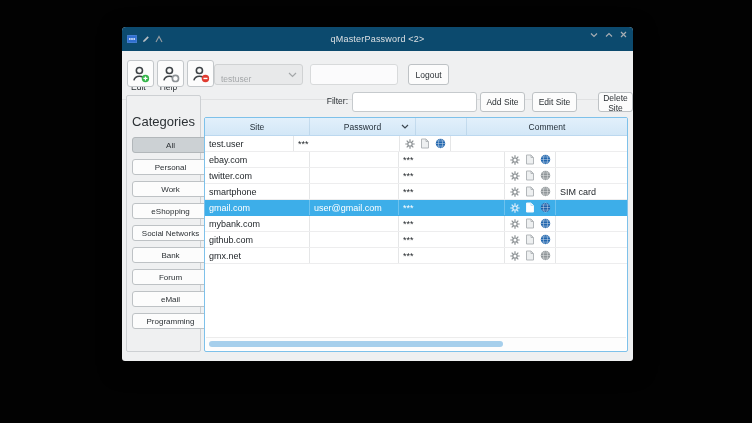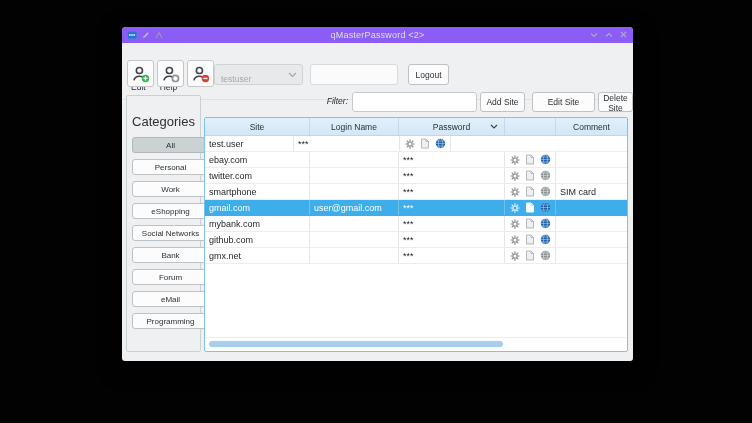--- a/index.html
+++ b/index.html
@@ -4,21 +4,21 @@
 <style>
   * { box-sizing: border-box; margin: 0; padding: 0; }
   html,body { width:752px; height:423px; overflow:hidden; }
   body { background:#020202; font-family:"Liberation Sans", sans-serif; }
 
   .window { position:absolute; left:122px; top:27px; width:511px; height:334px;
             background:#eff0f1; border-radius:4px 4px 3px 3px;
             box-shadow:0 6px 22px rgba(0,0,0,.65); }
 
   
-  .titlebar { position:absolute; left:0; top:0; right:0; height:16px; background:#8b5cf6;
+  .titlebar { position:absolute; left:0; top:0; right:0; height:24px; background:#0c4a6e;
               border-radius:4px 4px 0 0; display:flex; align-items:center; }
   .tb-left { display:flex; align-items:center; gap:5px; padding-left:5px; }
   .tb-title { position:absolute; left:0; right:0; text-align:center; font-size:9px;
               color:#dcе0e3; color:#dce0e3; letter-spacing:.2px; }
   .tb-controls { position:absolute; right:6px; top:0; height:15px; display:flex; gap:7px; align-items:center; }
   .tb-controls svg { display:block; }
 
   
   .menubar { position:absolute; left:0; top:15px; right:0; height:26px; background:#eff0f1;
              border-bottom:1px solid #e0e1e2; display:flex; align-items:center; gap:14px; padding:0 9px;
@@ -34,27 +34,27 @@
   .combo svg { position:absolute; right:5px; top:7px; }
   .lineedit { position:absolute; left:188px; top:37px; width:88px; height:21px; background:#fbfbfc;
               border:1px solid #d8dadb; border-radius:3px; font-size:9px; padding:0 4px;
               font-family:"Liberation Sans",sans-serif; color:#2b3034; outline:none; }
   .btn { background:#fcfcfc; border:1px solid #bec2c5; border-radius:3px; font-size:8.5px;
          color:#2b3034; font-family:"Liberation Sans",sans-serif; }
   .logout { position:absolute; left:286px; top:37px; width:41px; height:21px; }
 
   
   .filter-label { position:absolute; left:196px; top:69px; width:30px; text-align:right;
-                  font-size:8.5px; color:#2b3034;font-style:italic; }
+                  font-size:8.5px; color:#2b3034; }
   .filter-input { position:absolute; left:230px; top:65px; width:125px; height:20px; background:#fff;
                   border:1px solid #c6cacd; border-radius:3px; font-size:9px; padding:0 4px;
                   font-family:"Liberation Sans",sans-serif; outline:none; }
   .site-btn { position:absolute; top:65px; height:20px; }
   .add-site { left:358px; width:45px; }
-  .edit-site { left:410px; width:63px; }
+  .edit-site { left:410px; width:45px; }
   .delete-site { left:476px; width:35px; }
 
   
   .cats { position:absolute; left:4px; top:68px; width:75px; height:257px;
           border:1px solid #cdd0d3; border-radius:2px; background:#eff0f1;
           display:flex; flex-direction:column; align-items:center; }
   .cats-label { font-size:13px; color:#2b3034; margin-top:18px; }
   .cat-list { display:flex; flex-direction:column; gap:6px; margin-top:8px; width:64px; }
   .cat-btn { height:16px; width:78px; font-size:8px; padding:0 1px; overflow:hidden; white-space:nowrap; }
   .cat-btn.pressed { background:#ccd1d4; border-color:#b2b7ba; }
@@ -187,21 +187,20 @@
         <button class="btn cat-btn">Bank</button>
         <button class="btn cat-btn">Forum</button>
         <button class="btn cat-btn">eMail</button>
         <button class="btn cat-btn">Programming</button>
       </div>
   </div>
 
   <div class="table">
     <div class="thead">
       <div class="th c-site">Site</div>
-      <div class="th c-login">Login Name</div>
       <div class="th c-pass">
         <span>Password</span>
         <svg class="sort-ind" width="8" height="5" viewBox="0 0 8 5">
             <path d="M1 1 L4 4 7 1" fill="none" stroke="#3b4650" stroke-width="1.2"></path>
           </svg>
       </div>
       <div class="th c-icons"></div>
       <div class="th c-comment">Comment</div>
     </div>
 

